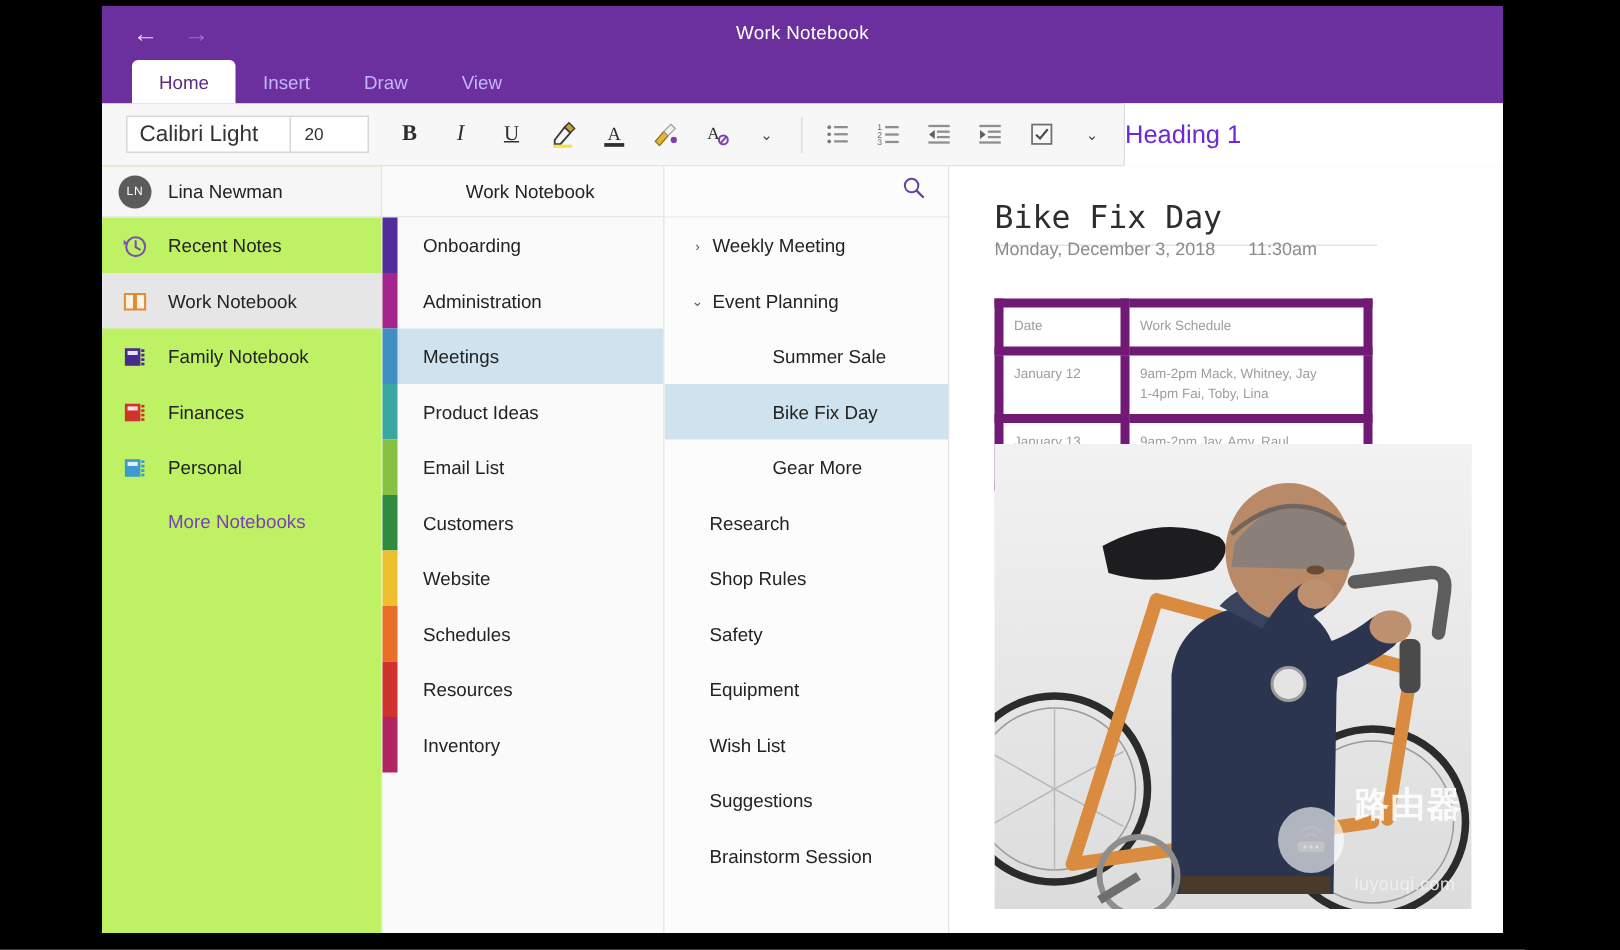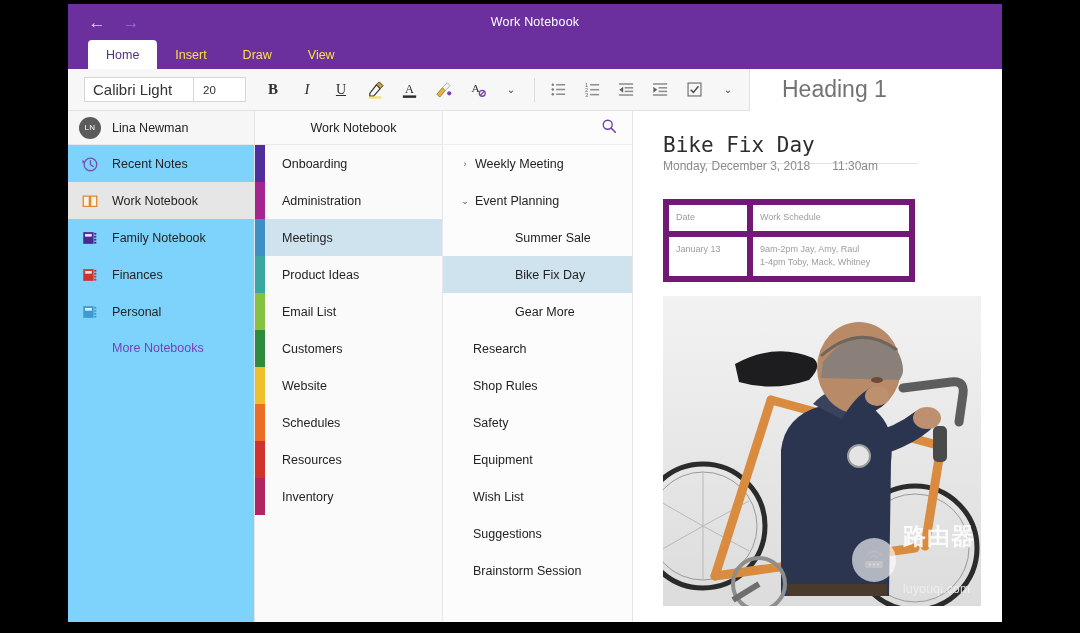--- a/index.html
+++ b/index.html
@@ -47,21 +47,21 @@
     height: 29px;
     background: #6b2f9e;
     display: flex;
     align-items: stretch;
     padding-left: 20px;
     flex: none;
   }
   .rtab {
     padding: 0 18px;
     display: flex; align-items: center;
-    color: #fde047; font-size: 12.5px;
+    color: #c4b5fd; font-size: 12.5px;
   }
   .rtab.active {
     background: #ffffff;
     color: #5a2b86;
     border-top-left-radius: 4px;
     border-top-right-radius: 4px;
   }
 
   
   .toolbar {
@@ -100,32 +100,32 @@
   .tbtn.bold { font-weight: bold; font-size: 15px; font-family: "Liberation Serif", serif; }
   .tbtn.ital { font-style: italic; font-size: 15px; font-family: "Liberation Serif", serif; }
   .tbtn.und  { font-size: 14px; text-decoration: underline; font-family: "Liberation Serif", serif;}
   .tbtn.chev { color: #444; font-size: 10px; }
   .headingbox {
     margin-left: 4px;
     height: 42px;
     flex: 1;
     background: #ffffff;
     display: flex; align-items: center;
-    padding-left: 32px;
-    font-size: 23px; color: #737373;
+    padding-left: 0;
+    font-size: 17px; color: #6d28d9;
     border-left: 1px solid #e2e2e4;
   }
 
   
   .body { flex: 1; display: flex; min-height: 0; }
 
   
   .col-nav {
     width: 187px;
-    background: #7dd3fc;
+    background: #bef264;
     border-right: 1px solid #e4e4e6;
     flex: none;
     display: flex; flex-direction: column;
   }
   .user-row {
     height: 34px; display: flex; align-items: center;
     padding-left: 11px;
     border-bottom: 1px solid #e8e8ea;
     background: #f6f6f7;
   }
@@ -520,20 +520,24 @@
       <div class="note-meta">
         <span>Monday, December 3, 2018</span>
         <span>11:30am</span>
       </div>
 
       <table class="note-table">
         <tbody>
             <tr>
           <td class="c1">Date</td>
           <td>Work Schedule</td>
+        </tr>
+        <tr>
+          <td class="c1">January 12</td>
+          <td class="wrapcell">9am-2pm Mack, Whitney, Jay<br>1-4pm Fai, Toby, Lina</td>
         </tr>
         <tr>
           <td class="c1">January 13</td>
           <td class="wrapcell">9am-2pm Jay, Amy, Raul<br>1-4pm Toby, Mack, Whitney</td>
         </tr>
       </tbody>
         </table>
 
       <div class="photo">
         <svg width="318" height="310" viewBox="0 0 318 310">

